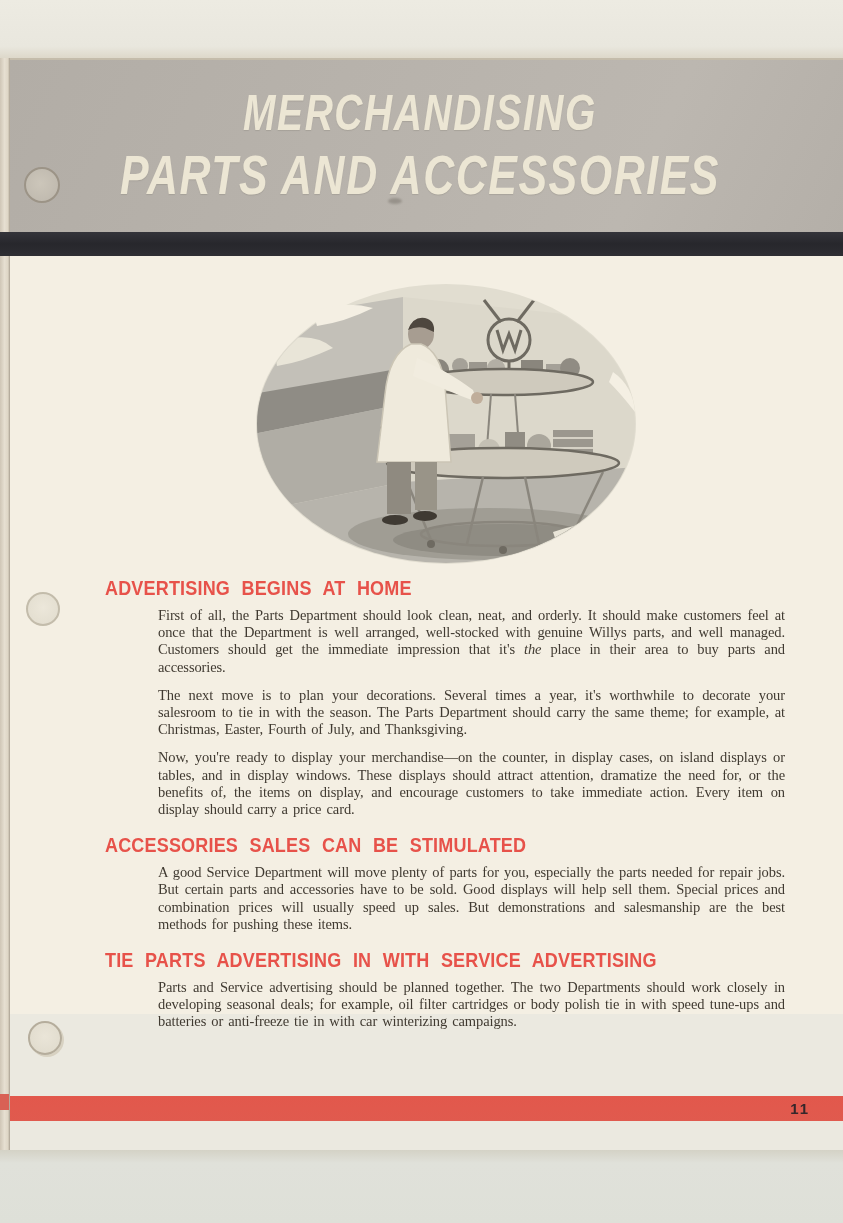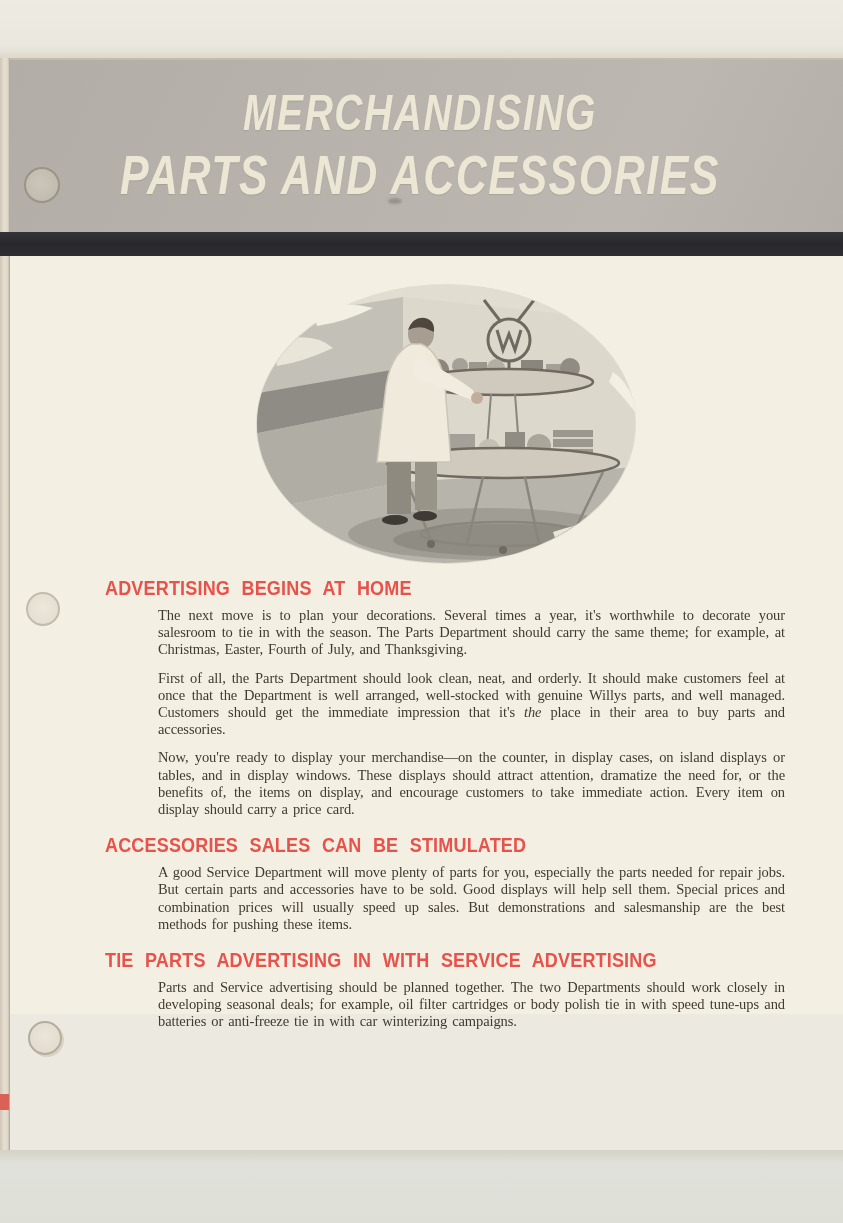--- a/index.html
+++ b/index.html
@@ -177,34 +177,37 @@
 
       <path d="M60,30 Q90,18 120,26 Q92,40 64,44 Z" fill="#f4efe3"></path>
       <path d="M360,90 Q380,104 382,130 Q368,112 356,100 Z" fill="#f4efe3"></path>
       <path d="M240,278 Q262,270 286,276 Q262,286 240,284 Z" fill="#f4efe3"></path>
     </svg>
   </div>
 
   <div id="sections-root">
       <section class="section">
         <h2 class="heading">ADVERTISING BEGINS AT HOME</h2>
+        <p class="para"><span>First of all, the Parts Department should look clean, neat, and orderly. It should make customers feel at once that the Department is well arranged, well-stocked with genuine Willys parts, and well managed. Customers should get the immediate impression that it's </span><span class="ital">the</span><span> place in their area to buy parts and accessories.</span></p>
         <p class="para"><span>The next move is to plan your decorations. Several times a year, it's worthwhile to decorate your salesroom to tie in with the season. The Parts Department should carry the same theme; for example, at Christmas, Easter, Fourth of July, and Thanksgiving.</span></p>
-        <p class="para"><span>First of all, the Parts Department should look clean, neat, and orderly. It should make customers feel at once that the Department is well arranged, well-stocked with genuine Willys parts, and well managed. Customers should get the immediate impression that it's </span><span class="ital">the</span><span> place in their area to buy parts and accessories.</span></p>
         <p class="para"><span>Now, you're ready to display your merchandise—on the counter, in display cases, on island displays or tables, and in display windows. These displays should attract attention, dramatize the need for, or the benefits of, the items on display, and encourage customers to take immediate action. Every item on display should carry a price card.</span></p>
       </section>
       <section class="section">
         <h2 class="heading">ACCESSORIES SALES CAN BE STIMULATED</h2>
         <p class="para"><span>A good Service Department will move plenty of parts for you, especially the parts needed for repair jobs. But certain parts and accessories have to be sold. Good displays will help sell them. Special prices and combination prices will usually speed up sales. But demonstrations and salesmanship are the best methods for pushing these items.</span></p>
       </section>
       <section class="section">
         <h2 class="heading">TIE PARTS ADVERTISING IN WITH SERVICE ADVERTISING</h2>
         <p class="para"><span>Parts and Service advertising should be planned together. The two Departments should work closely in developing seasonal deals; for example, oil filter cartridges or body polish tie in with speed tune-ups and batteries or anti-freeze tie in with car winterizing campaigns.</span></p>
       </section>
     </div>
 
+  <div class="footer-bar">
+    <span class="pagenum">11</span>
+  </div>
 
 </div>
 
 <div class="darkbar"></div>
 <div class="hole hole-1"></div>
 <div class="hole hole-2"></div>
 <div class="hole hole-3"></div>
 <div class="red-notch"></div>
 <div class="scan-bottom"></div>
 

